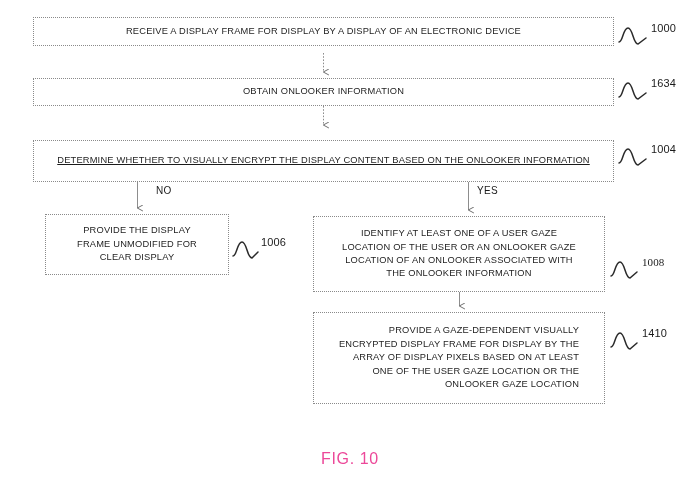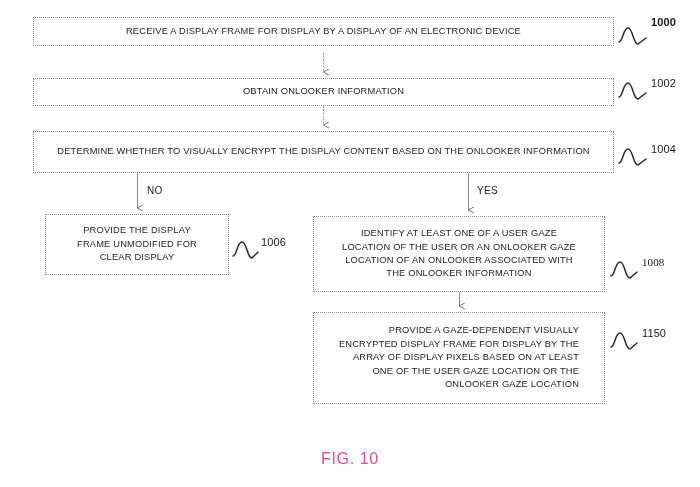--- a/index.html
+++ b/index.html
@@ -38,47 +38,47 @@
     display: block;
     font-size: 9.3px;
     line-height: 13.4px;
     letter-spacing: 0.02em;
     color: #1d1d1d;
     white-space: pre-line;
   }
   
   #node-1000 { left: 33px;  top: 17px;  width: 581px; height: 29px; }
   #node-1002 { left: 33px;  top: 78px;  width: 581px; height: 28px; }
-  #node-1004 { left: 33px;  top: 131px; width: 581px; height: 42px; }
+  #node-1004 { left: 33px;  top: 140px; width: 581px; height: 42px; text-decoration: underline; }
   #node-1006 { left: 45px;  top: 214px; width: 184px; height: 61px; }
   #node-1008 { left: 313px; top: 216px; width: 292px; height: 76px; }
   #node-1010 { left: 313px; top: 312px; width: 292px; height: 92px; text-align: right; }
 
   .ref-label {
     position: absolute;
     font-size: 11px;
     color: #1a1a1a;
     letter-spacing: 0.01em;
     white-space: nowrap;
   }
-  #ref-1000 { left: 651px; top: 16px; font-weight: bold; }
+  #ref-1000 { left: 651px; top: 22px; }
   #ref-1002 { left: 651px; top: 77px; }
   #ref-1004 { left: 651px; top: 143px; }
   #ref-1006 { left: 261px; top: 236px; }
   #ref-1008 { left: 642px; top: 256px; font-family: Liberation Serif, serif; }
   #ref-1010 { left: 642px; top: 327px; }
 
   .branch-label {
     position: absolute;
     font-size: 10px;
     letter-spacing: 0.03em;
     color: #1a1a1a;
     white-space: nowrap;
   }
-  #label-no  { left: 147px; top: 185px; }
+  #label-no  { left: 156px; top: 185px; }
   #label-yes { left: 477px; top: 185px; }
 
   #fig-caption {
     position: absolute;
     left: 0;
     top: 450px;
     width: 700px;
     text-align: center;
     font-size: 16px;
     letter-spacing: 0.04em;
@@ -152,22 +152,22 @@
 
 <div class="node" id="node-1010">
   <span class="node-text">PROVIDE A GAZE-DEPENDENT VISUALLY
 ENCRYPTED DISPLAY FRAME FOR DISPLAY BY THE
 ARRAY OF DISPLAY PIXELS BASED ON AT LEAST
 ONE OF THE USER GAZE LOCATION OR THE
 ONLOOKER GAZE LOCATION</span>
 </div>
 
 <div class="ref-label" id="ref-1000">1000</div>
-<div class="ref-label" id="ref-1002">1002</div>
+<div class="ref-label" id="ref-1002">1634</div>
 <div class="ref-label" id="ref-1004">1004</div>
 <div class="ref-label" id="ref-1006">1006</div>
 <div class="ref-label" id="ref-1008">1008</div>
-<div class="ref-label" id="ref-1010">1150</div>
+<div class="ref-label" id="ref-1010">1410</div>
 
 <div class="branch-label" id="label-no">NO</div>
 <div class="branch-label" id="label-yes">YES</div>
 
 <div id="fig-caption">FIG. 10</div>
 
 </body></html>

